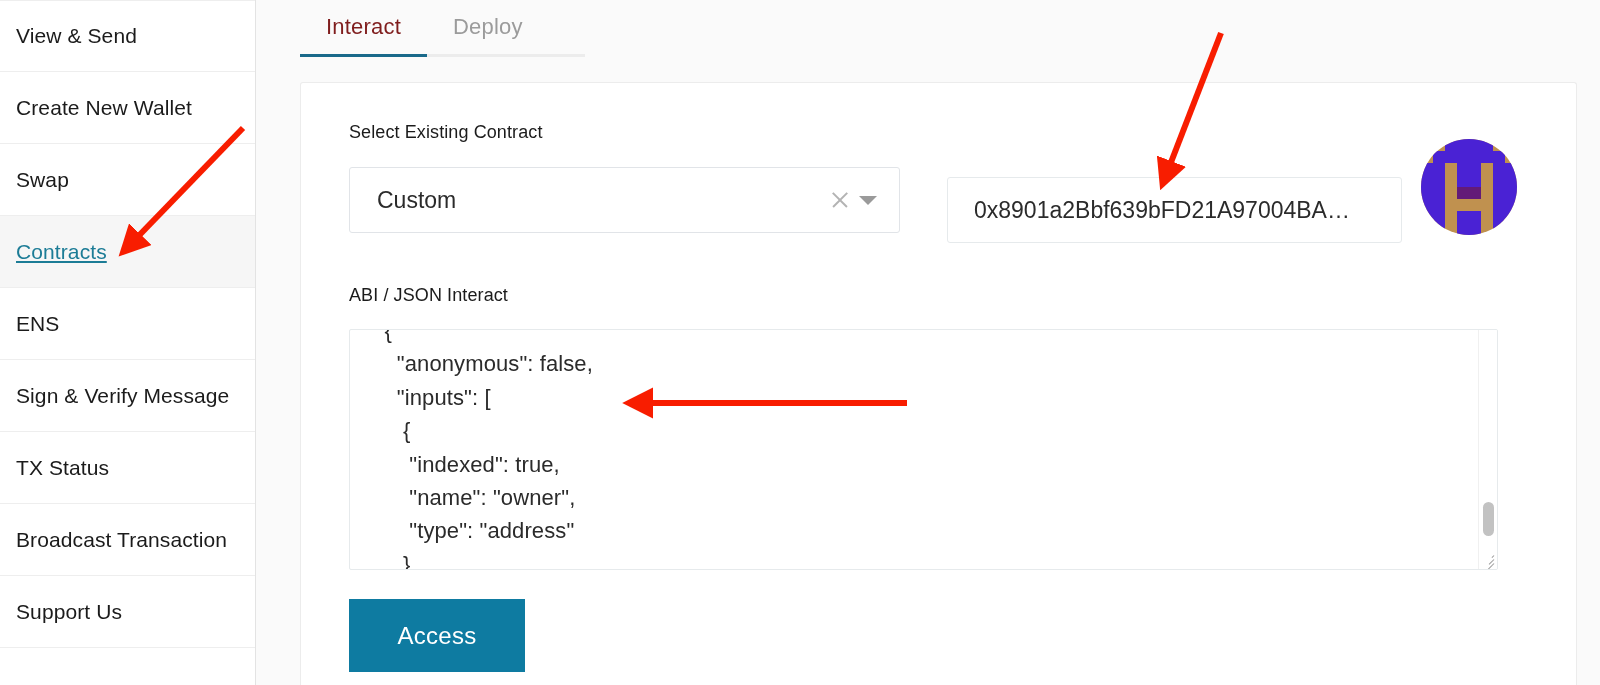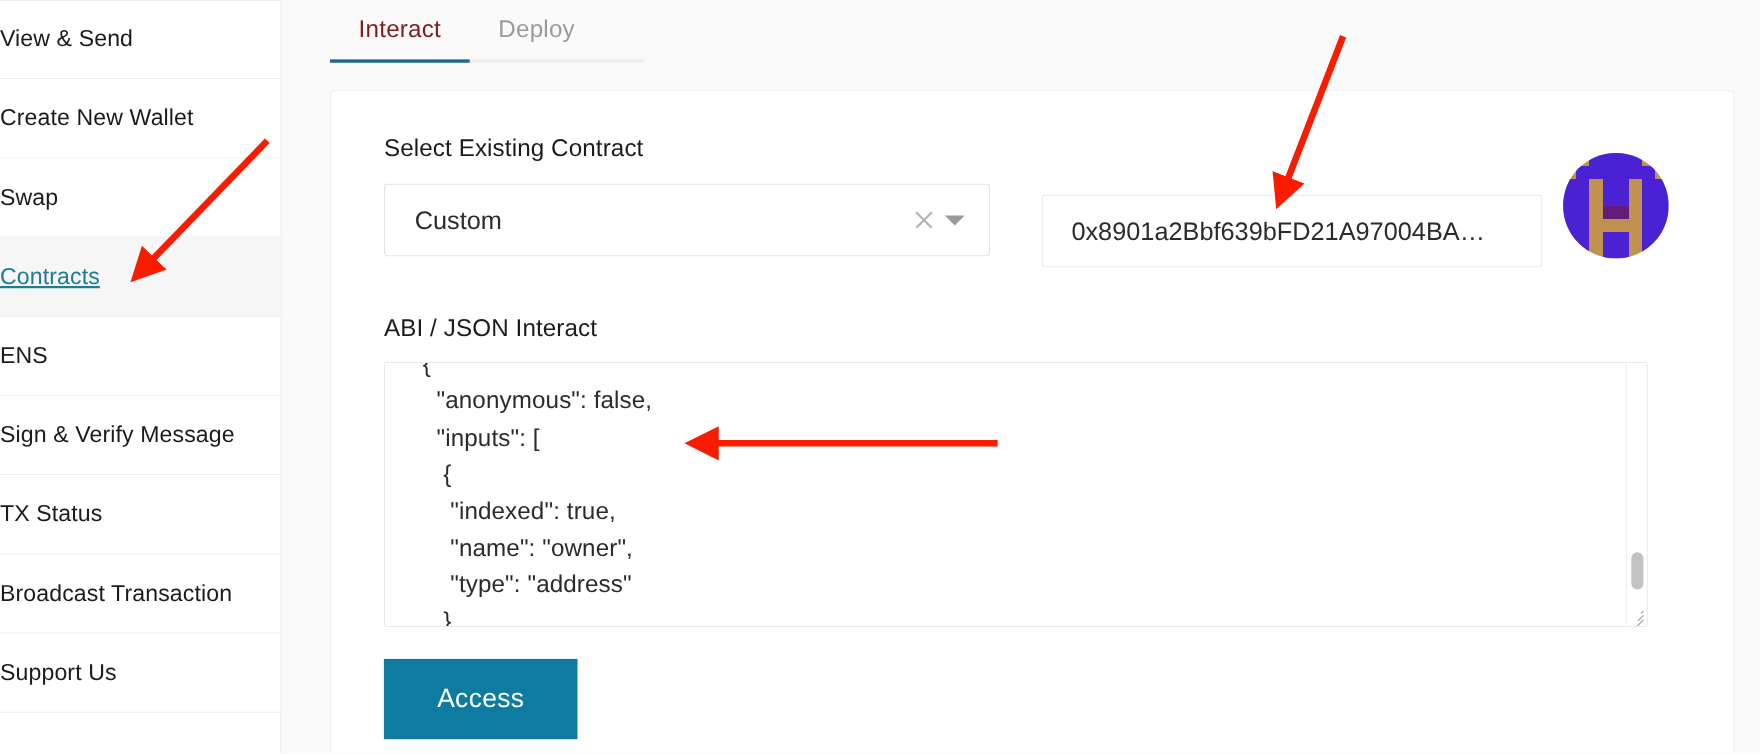--- a/index.html
+++ b/index.html
@@ -23,20 +23,21 @@
     left: 0; top: 0;
     width: 256px; height: 685px;
     background: #ffffff;
     border-right: 1px solid #e3e3e3;
   }
   .side-item {
     position: relative;
     height: 72px;
     display: flex;
     align-items: center;
+    padding-left: 16px;
     border-bottom: 1px solid #eeeeee;
     font-size: 21px;
     color: #1b1b1b;
     letter-spacing: 0.1px;
     cursor: pointer;
     background: #ffffff;
   }
   .side-item.first { border-top: 1px solid #eeeeee; }
   .side-item.active {
     background: #f6f6f6;
@@ -88,21 +89,21 @@
     left: 44px; top: 82px;
     width: 1277px; height: 603px;
     background: #ffffff;
     border: 1px solid #ececec;
     border-bottom: none;
     border-radius: 3px 3px 0 0;
   }
 
   .field-label {
     position: absolute;
-    font-size: 22px;
+    font-size: 18px;
     color: #1b1b1b;
     letter-spacing: 0.1px;
     white-space: nowrap;
   }
 
   
   #label-select  { left: 48px; top: 39px; }
   .select-box {
     position: absolute;
     left: 48px; top: 84px;

